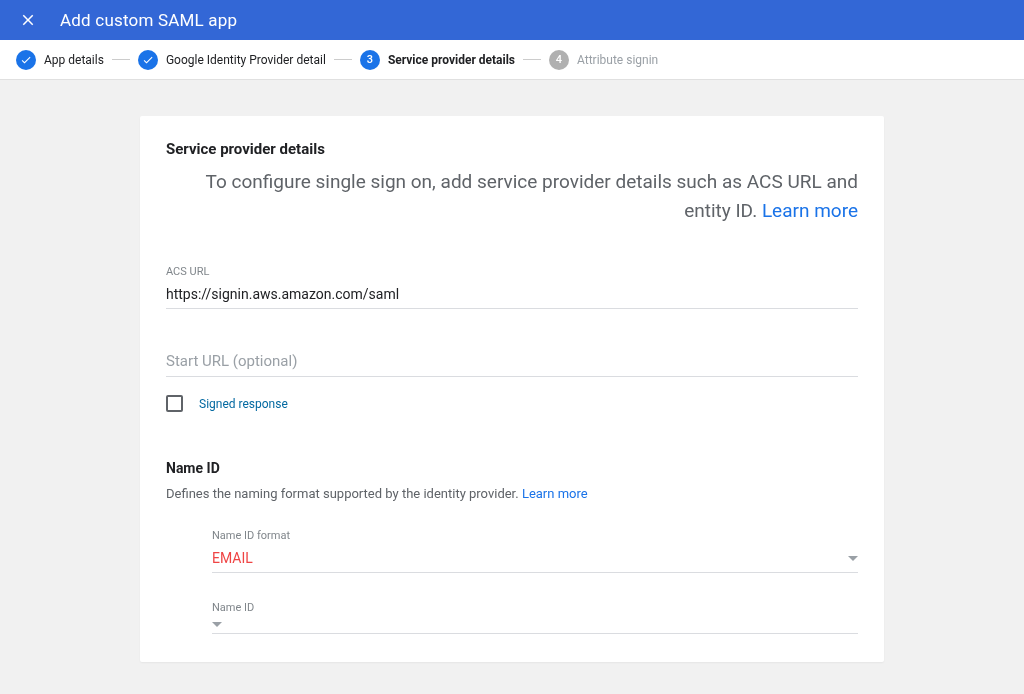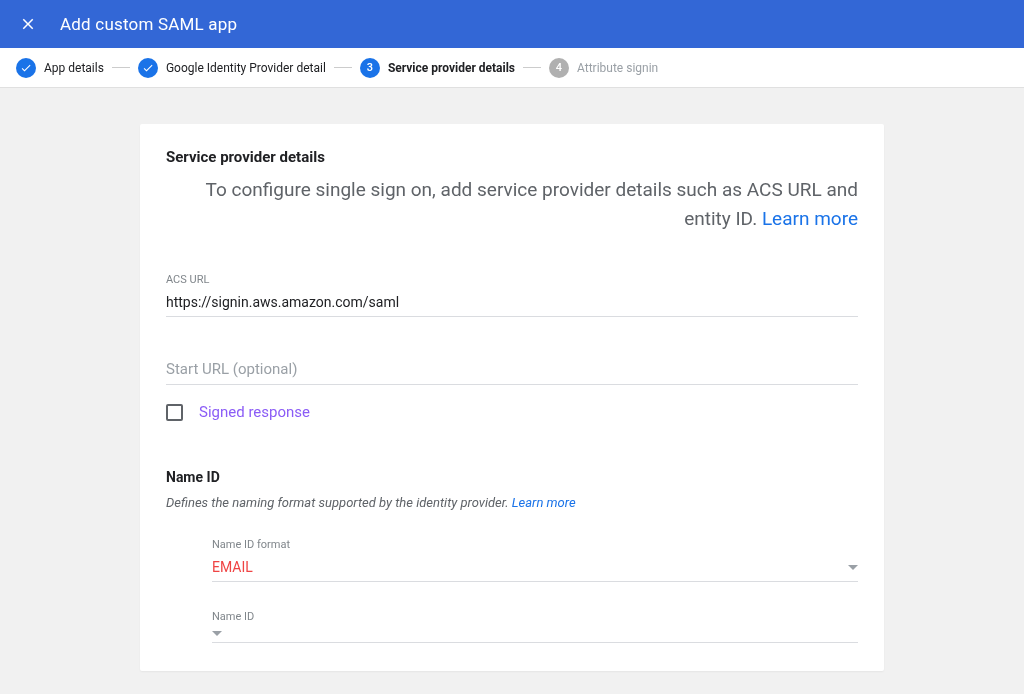--- a/index.html
+++ b/index.html
@@ -9,21 +9,21 @@
       font-family: 'Roboto', 'Helvetica Neue', Arial, sans-serif;
     }
     body {
       background: #f1f1f1;
       width: 1024px;
       height: 694px;
       overflow: hidden;
     }
     .header {
       background: #3367d6;
-      height: 48px;
+      height: 40px;
       display: flex;
       align-items: center;
       padding: 0 16px;
       color: #fff;
     }
     .close-icon {
       width: 24px;
       height: 24px;
       cursor: pointer;
       display: flex;
@@ -134,36 +134,35 @@
     }
     .checkbox {
       width: 17px;
       height: 17px;
       border: 2px solid #5f6368;
       border-radius: 2px;
       margin-right: 16px;
       cursor: pointer;
     }
     .checkbox-label {
-      font-size: 15px;
-      color: #8b5cf6;
+      font-size: 12px;
+      color: #0369a1;
     }
     .section {
       margin-top: 48px;
     }
     .section-title {
       font-size: 14px;
       font-weight: 700;
       color: #202124;
       margin-bottom: 10px;
     }
     .section-desc {
       font-size: 13px;
       color: #5f6368;
-      font-style: italic;
     }
     .select-field {
       margin-top: 28px;
       position: relative;
       margin-left: 46px;
     }
     .select-value {
       width: 100%;
       border-bottom: 1px solid #dadce0;
       font-size: 14px;

